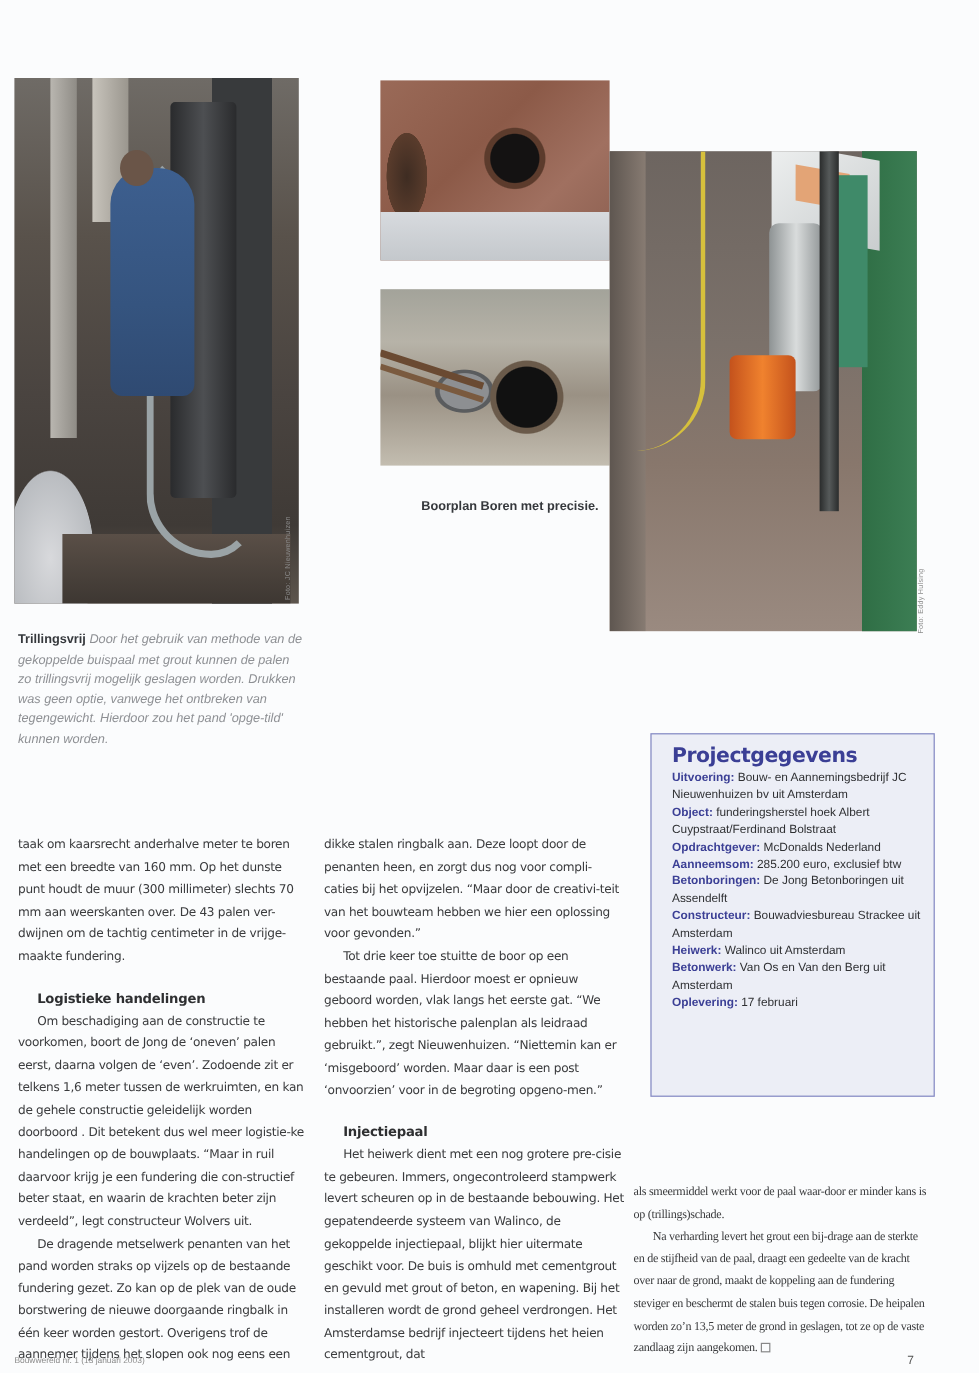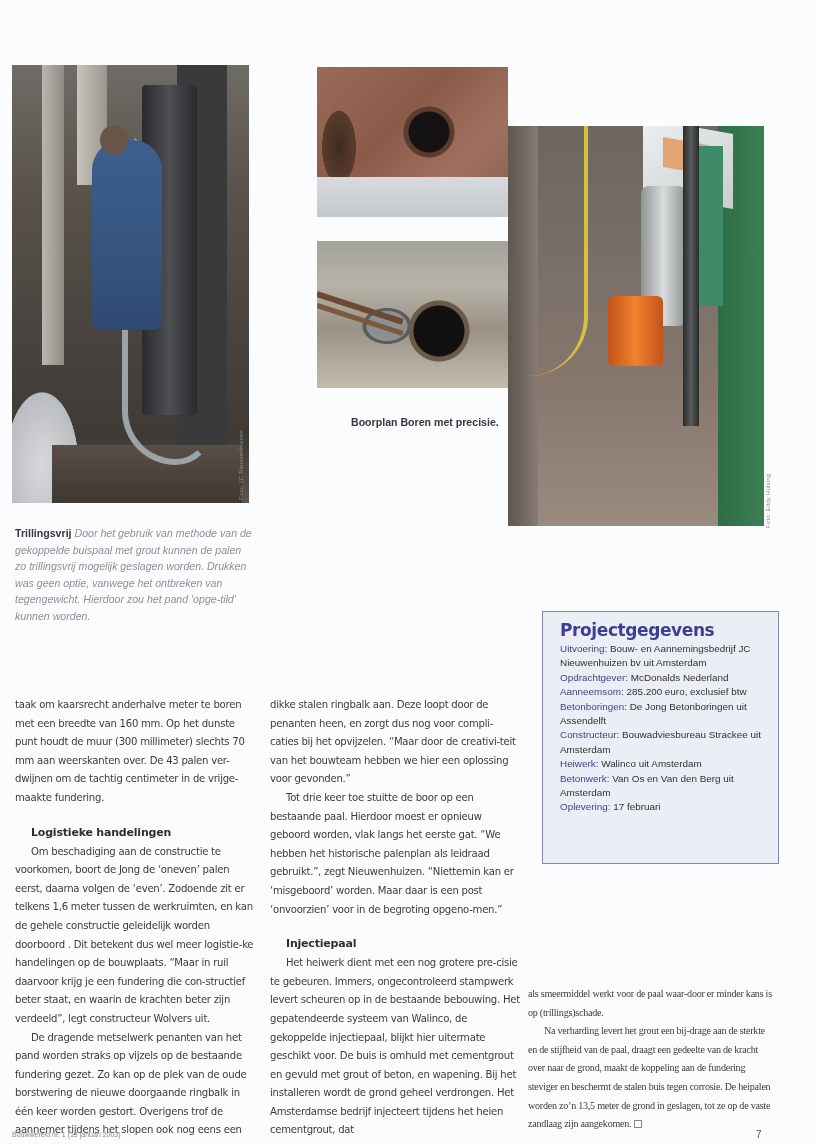--- a/index.html
+++ b/index.html
@@ -79,28 +79,28 @@
   .col-text p { text-indent: 0; }
   .col-text p.ind { text-indent: 16px; }
   .col-text h3 { font-family: "DejaVu Sans", sans-serif; font-weight: bold; font-size: 11px; color: #2e2f31; margin: 16px 0 1px 16px; line-height: 18px; letter-spacing: -0.2px; }
   #col-1 { left: 15px; top: 648px; width: 240px; }
   #col-2 { left: 270px; top: 648px; width: 250px; }
   #col-3 { left: 528px; top: 937px; width: 245px; font-family: Liberation Serif, serif; }
   .endmark { display: inline-block; width: 8px; height: 8px; border: 1px solid #888; vertical-align: -1px; margin-left: 3px; }
 
   
   #project-box {
-    position: absolute; left: 542px; top: 611px; width: 237px; height: 253px;
+    position: absolute; left: 542px; top: 611px; width: 237px; height: 303px;
     background: #eceef6; border: 1.5px solid #8287c2;
     font-family: "Liberation Sans", sans-serif;
     padding: 8px 0 0 17px;
   }
   #project-box h2 { font-family: "DejaVu Sans", sans-serif; font-size: 17px; color: #3b3f95; font-weight: bold; letter-spacing: -0.4px; line-height: 20px; margin-bottom: 2px; }
   #project-box .row { font-size: 9.9px; line-height: 14.4px; color: #2f3033; width: 215px; }
-  #project-box .row .k { color: #3b3f95; font-weight: normal; }
+  #project-box .row .k { color: #3b3f95; font-weight: bold; }
 
   
   #footer-left { position:absolute; left: 12px; top: 1131px; font-family: "Liberation Sans", sans-serif; font-size: 7px; color: #8a8a8a; }
   #page-number { position:absolute; left: 756px; top: 1129px; font-family: "Liberation Sans", sans-serif; font-size: 10px; color: #505050; }
 </style>
 </head>
 <body>
 
 <div class="photo" id="photo-drill">
   <div class="col"></div>
@@ -155,20 +155,21 @@
 </div>
 
 <div class="col-text" id="col-3">
   <p>als smeermiddel werkt voor de paal waar-door er minder kans is op (trillings)schade.</p>
   <p class="ind"><span>Na verharding levert het grout een bij-drage aan de sterkte en de stijfheid van de paal, draagt een gedeelte van de kracht over naar de grond, maakt de koppeling aan de fundering steviger en beschermt de stalen buis tegen corrosie. De heipalen worden zo’n 13,5 meter de grond in geslagen, tot ze op de vaste zandlaag zijn aangekomen.</span><span class="endmark"></span></p>
 </div>
 
 <div id="project-box">
   <h2>Projectgegevens</h2>
   <div class="row"><span class="k">Uitvoering:</span> <span>Bouw- en Aannemingsbedrijf JC Nieuwenhuizen bv uit Amsterdam</span></div>
+  <div class="row"><span class="k">Object:</span> <span>funderingsherstel hoek Albert Cuypstraat/Ferdinand Bolstraat</span></div>
   <div class="row"><span class="k">Opdrachtgever:</span> <span>McDonalds Nederland</span></div>
   <div class="row"><span class="k">Aanneemsom:</span> <span>285.200 euro, exclusief btw</span></div>
   <div class="row"><span class="k">Betonboringen:</span> <span>De Jong Betonboringen uit Assendelft</span></div>
   <div class="row"><span class="k">Constructeur:</span> <span>Bouwadviesbureau Strackee uit Amsterdam</span></div>
   <div class="row"><span class="k">Heiwerk:</span> <span>Walinco uit Amsterdam</span></div>
   <div class="row"><span class="k">Betonwerk:</span> <span>Van Os en Van den Berg uit Amsterdam</span></div>
   <div class="row"><span class="k">Oplevering:</span> <span> 17 februari</span></div>
 </div>
 
 <div id="footer-left">Bouwwereld nr. 1 (13 januari 2003)</div>

